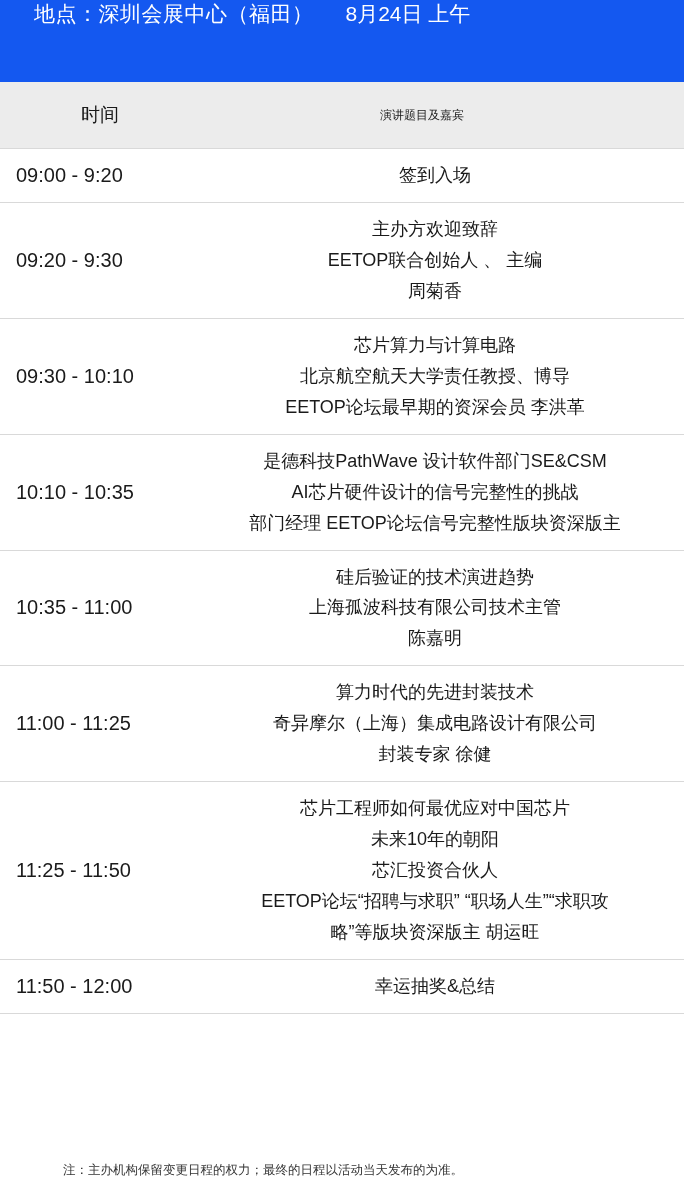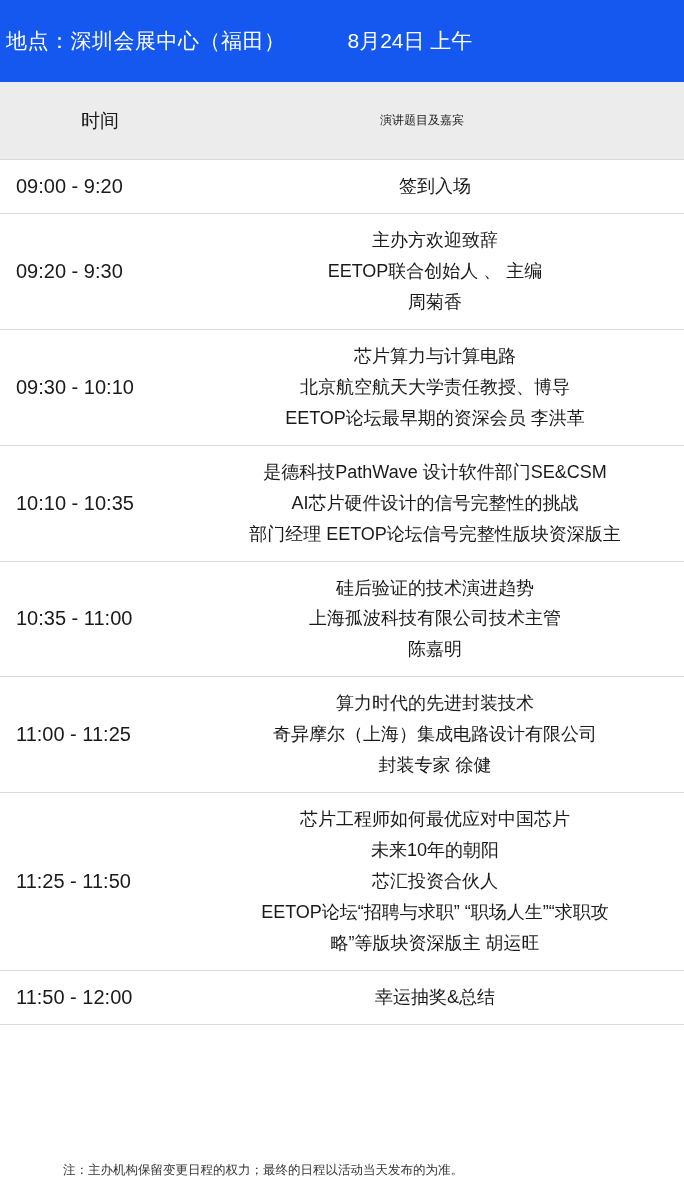--- a/index.html
+++ b/index.html
@@ -20,38 +20,38 @@
     display: flex;
     flex-direction: column;
     background: #ffffff;
   }
   
   .header-bar {
     background: #1458F0;
     color: #ffffff;
     height: 82px;
     display: flex;
-    align-items: center;
-    padding: 0 6px;
+    align-items: flex-start;
+    padding: 0 34px;
     box-sizing: border-box;
   }
   .header-venue {
     font-size: 21px;
     letter-spacing: 0.5px;
     white-space: nowrap;
   }
   .header-date {
     font-size: 21px;
-    margin-left: 62px;
+    margin-left: 32px;
     white-space: nowrap;
   }
   
   .col-header {
     background: #ececec;
-    height: 77px;
+    height: 66px;
     display: flex;
     align-items: center;
     box-sizing: border-box;
   }
   .col-header .ch-time {
     width: 200px;
     text-align: center;
     font-size: 19px;
     color: #1a1a1a;
   }

